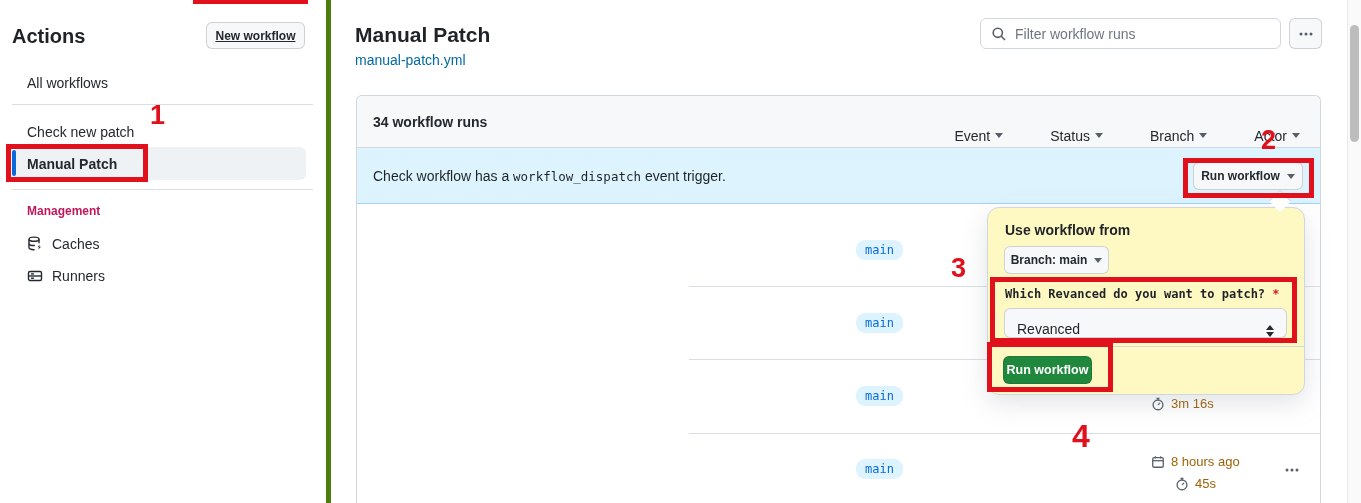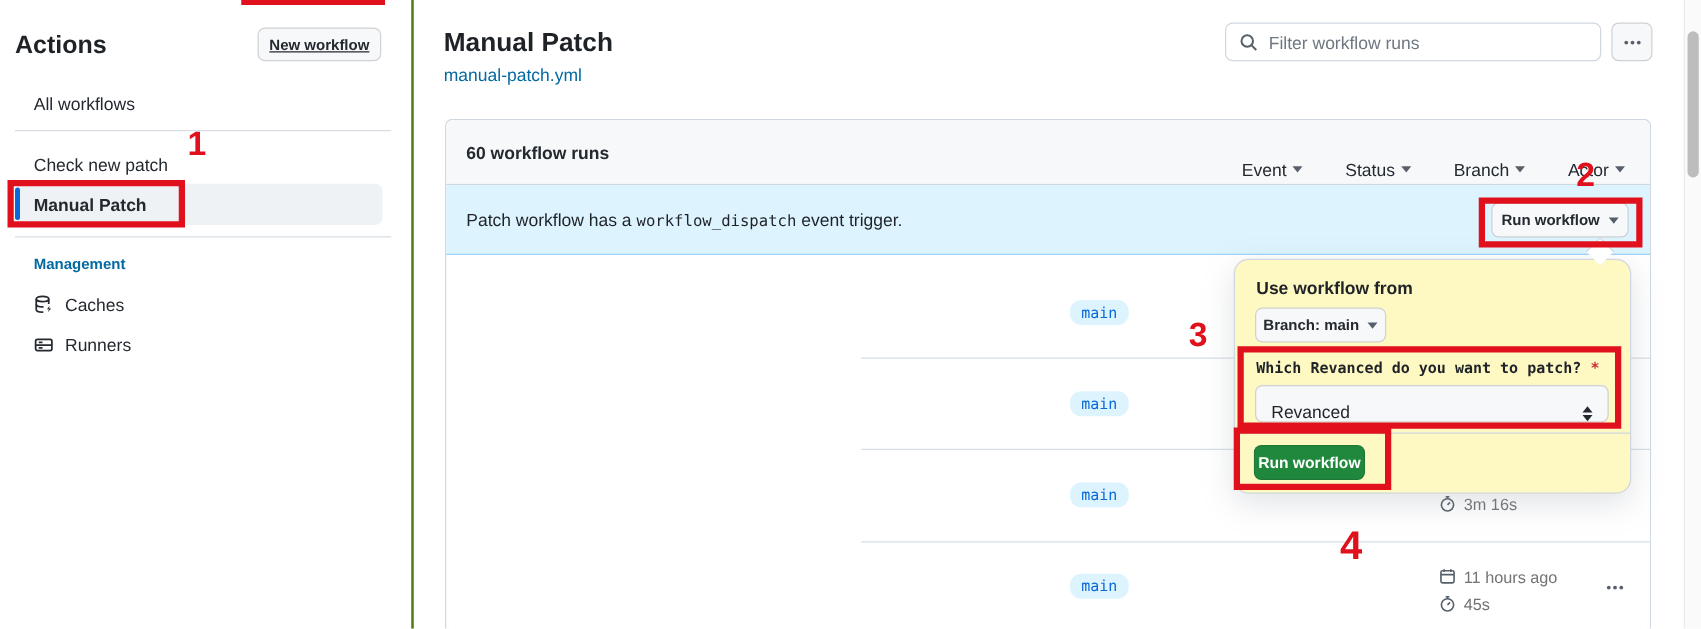--- a/index.html
+++ b/index.html
@@ -1,69 +1,69 @@
 <!DOCTYPE html>
 <html><head>
 <meta charset="utf-8">
 <style>
   * { margin:0; padding:0; box-sizing:border-box; }
   html,body { width:1361px; height:503px; overflow:hidden; background:#ffffff;
     font-family:"Liberation Sans", sans-serif; color:#1f2328; }
   body { position:relative; }
 
   
-  .sidebar { position:absolute; left:0; top:0; width:331px; height:503px; background:#fff; border-right:2px solid #4d7c0f; }
+  .sidebar { position:absolute; left:0; top:0; width:331px; height:503px; background:#fff; border-right:5px solid #4d7c0f; }
   .sidebar-title { position:absolute; left:12px; top:25px; font-size:20px; font-weight:bold; color:#1f2328; }
   .btn-secondary { display:flex; align-items:center; justify-content:center;
     background:#f6f8fa; border:1px solid rgba(31,35,40,0.18); border-radius:6px;
     font-size:12px; font-weight:600; color:#24292f; cursor:pointer; }
   .new-workflow-btn { position:absolute; left:206px; top:22px; width:99px; height:27px;text-decoration:underline; }
   .nav-item { position:absolute; left:13px; width:293px; height:27px; display:flex; align-items:center;
     padding-left:14px; font-size:14px; color:#24292f; border-radius:6px; cursor:pointer; }
   .nav-item.selected { background:#eff2f5; font-weight:bold; }
   .sel-bar { position:absolute; left:12px; top:150px; width:4px; height:26px; background:#0969da; border-radius:3px; }
   .side-divider { position:absolute; left:12px; width:301px; border-top:1px solid #d8dee4; }
-  .mgmt-label { position:absolute; left:27px; top:204px; font-size:12px; font-weight:600; color:#0369a1; }
+  .mgmt-label { position:absolute; left:27px; top:204px; font-size:12px; font-weight:600; color:#be185d; }
   .mgmt-item { position:absolute; left:13px; width:293px; height:27px; display:flex; align-items:center;
     gap:9px; padding-left:14px; font-size:14px; color:#24292f; border-radius:6px; cursor:pointer; }
   .mgmt-item svg { flex:0 0 auto; }
 
   
   .page-title { position:absolute; left:355px; top:23px; font-size:21px; font-weight:600; color:#1f2328; }
   .yml-link { position:absolute; left:355px; top:52px; font-size:14px; color:#0369a1; text-decoration:none; cursor:pointer; }
   .search-box { position:absolute; left:980px; top:18px; width:301px; height:31px; background:#fff;
     border:1px solid #d0d7de; border-radius:6px; display:flex; align-items:center; padding:0 10px; gap:8px; }
   .search-box input { border:none; outline:none; flex:1; font-size:14px; color:#1f2328;
     font-family:"Liberation Sans", sans-serif; background:transparent; }
   .search-box input::placeholder { color:#6e7781; }
   .kebab-btn { position:absolute; left:1289px; top:18px; width:33px; height:31px; }
 
   
   .runs-box { position:absolute; left:356px; top:95px; width:965px; height:408px;
     border:1px solid #d0d7de; border-bottom:none; border-radius:6px 6px 0 0; background:#fff; }
   .runs-head { position:absolute; left:0; top:0; right:0; height:52px; background:#f6f8fa;
     border-bottom:1px solid #d0d7de; border-radius:6px 6px 0 0; display:flex; align-items:center; padding:0 16px; }
   .runs-count { font-size:14px; font-weight:bold; color:#24292f; }
-  .filters { margin-left:auto; display:flex; gap:34px; padding-right:4px;margin-top:28px; }
+  .filters { margin-left:auto; display:flex; gap:47px; padding-right:4px;margin-top:28px; }
   .filter { display:flex; align-items:center; gap:5px; font-size:14px; color:#24292f; cursor:pointer; }
   .caret-down { width:0; height:0; border-left:4px solid transparent; border-right:4px solid transparent;
     border-top:5px solid #57606a; display:inline-block; }
   .runs-banner { position:absolute; left:0; top:52px; right:0; height:56px; background:#ddf4ff;
     border-bottom:1px solid rgba(84,174,255,0.45); display:flex; align-items:center; padding:0 16px; }
   .banner-text { font-size:14px; color:#1f2328; }
   .code { font-family:"DejaVu Sans Mono","Liberation Mono",monospace; font-size:12.5px; color:#1f2328; }
   .banner-run-btn { position:absolute; left:836px; top:14px; width:110px; height:28px; gap:7px; font-weight:600; }
 
   .runs-rows { position:absolute; left:0; top:108px; right:0; bottom:0; }
   .run-row { position:relative; width:100%; }
   .run-row.bordered::before { content:""; position:absolute; left:332px; right:0; top:0; border-top:1px solid #d8dee4; }
   .branch-badge { position:absolute; left:499px; top:50%; transform:translateY(-50%); background:#ddf4ff; color:#0969da;
     font-family:"DejaVu Sans Mono","Liberation Mono",monospace; font-size:12px; padding:3px 9px; border-radius:9px; cursor:pointer; }
   .row1 .branch-badge { top:56%; }
-  .time-line { position:absolute; display:flex; align-items:flex-start; gap:6px; font-size:13px; color:#737373; }
+  .time-line { position:absolute; display:flex; align-items:center; gap:6px; font-size:13px; color:#a16207; }
   .row-kebab { position:absolute; right:14px; width:28px; height:22px; display:flex; align-items:center;
     justify-content:center; cursor:pointer; border-radius:6px; }
 
   
   .dialog { position:absolute; left:987px; top:207px; width:318px; height:188px; background:#fef9c3;
     border:1px solid #d0d7de; border-radius:12px; box-shadow:0 8px 24px rgba(140,149,159,0.25); z-index:40; }
   .dialog-caret { position:absolute; left:1272px; top:193px; width:16px; height:16px; background:#fff;
     border-left:1px solid #d0d7de; border-top:1px solid #d0d7de; transform:rotate(45deg); z-index:41; }
   .dialog-title { position:absolute; left:17px; top:14px; font-size:14px; font-weight:bold; color:#1f2328; }
   .branch-btn { position:absolute; left:16px; top:38px; width:105px; height:28px; gap:7px; font-weight:600;text-align:center; }
@@ -155,21 +155,21 @@
     <svg width="14" height="4" viewBox="0 0 14 4" fill="#57606a">
       <circle cx="2" cy="2" r="1.5"></circle>
         <circle cx="7" cy="2" r="1.5"></circle>
         <circle cx="12" cy="2" r="1.5"></circle>
     </svg>
   </span>
 </button>
 
 <div class="runs-box">
   <div class="runs-head">
-    <span class="runs-count">60 workflow runs</span>
+    <span class="runs-count">34 workflow runs</span>
     <div class="filters">
       <span class="filter">
         <span>Event</span>
         <i class="caret-down"></i>
       </span>
       <span class="filter">
         <span>Status</span>
         <i class="caret-down"></i>
       </span>
       <span class="filter">
@@ -178,21 +178,21 @@
       </span>
       <span class="filter">
         <span>Actor</span>
         <i class="caret-down"></i>
       </span>
     </div>
   </div>
 
   <div class="runs-banner">
     <span class="banner-text">
-      <span>Patch workflow has a</span>
+      <span>Check workflow has a</span>
       <span class="code">workflow_dispatch</span>
       <span>event trigger.</span>
     </span>
     <button class="btn-secondary banner-run-btn">
       <span>Run workflow</span>
       <i class="caret-down"></i>
     </button>
   </div>
 
   <div class="runs-rows">
@@ -220,23 +220,23 @@
       <span class="branch-badge">main</span>
       <span class="time-line" style="left:794px; top:21px;">
         <span>
           <svg width="14" height="14" viewBox="0 0 16 16" fill="none" stroke="#57606a" stroke-width="1.5">
             <rect x="2" y="3" width="12" height="11" rx="1.5"></rect>
               <line x1="2" y1="6.5" x2="14" y2="6.5"></line>
             <line x1="5" y1="1.5" x2="5" y2="4"></line>
               <line x1="11" y1="1.5" x2="11" y2="4"></line>
           </svg>
         </span>
-        <span>11 hours ago</span>
-      </span>
-      <span class="time-line" style="left:794px; top:43px;">
+        <span>8 hours ago</span>
+      </span>
+      <span class="time-line" style="left:818px; top:43px;">
         <span>
           <svg width="14" height="14" viewBox="0 0 16 16" fill="none" stroke="#57606a" stroke-width="1.5">
             <circle cx="8" cy="9" r="5.6"></circle>
               <line x1="8" y1="9" x2="10.3" y2="6.7"></line>
             <line x1="6.3" y1="1.6" x2="9.7" y2="1.6"></line>
               <line x1="8" y1="1.6" x2="8" y2="3.4"></line>
           </svg>
         </span>
         <span>45s</span>
       </span>

